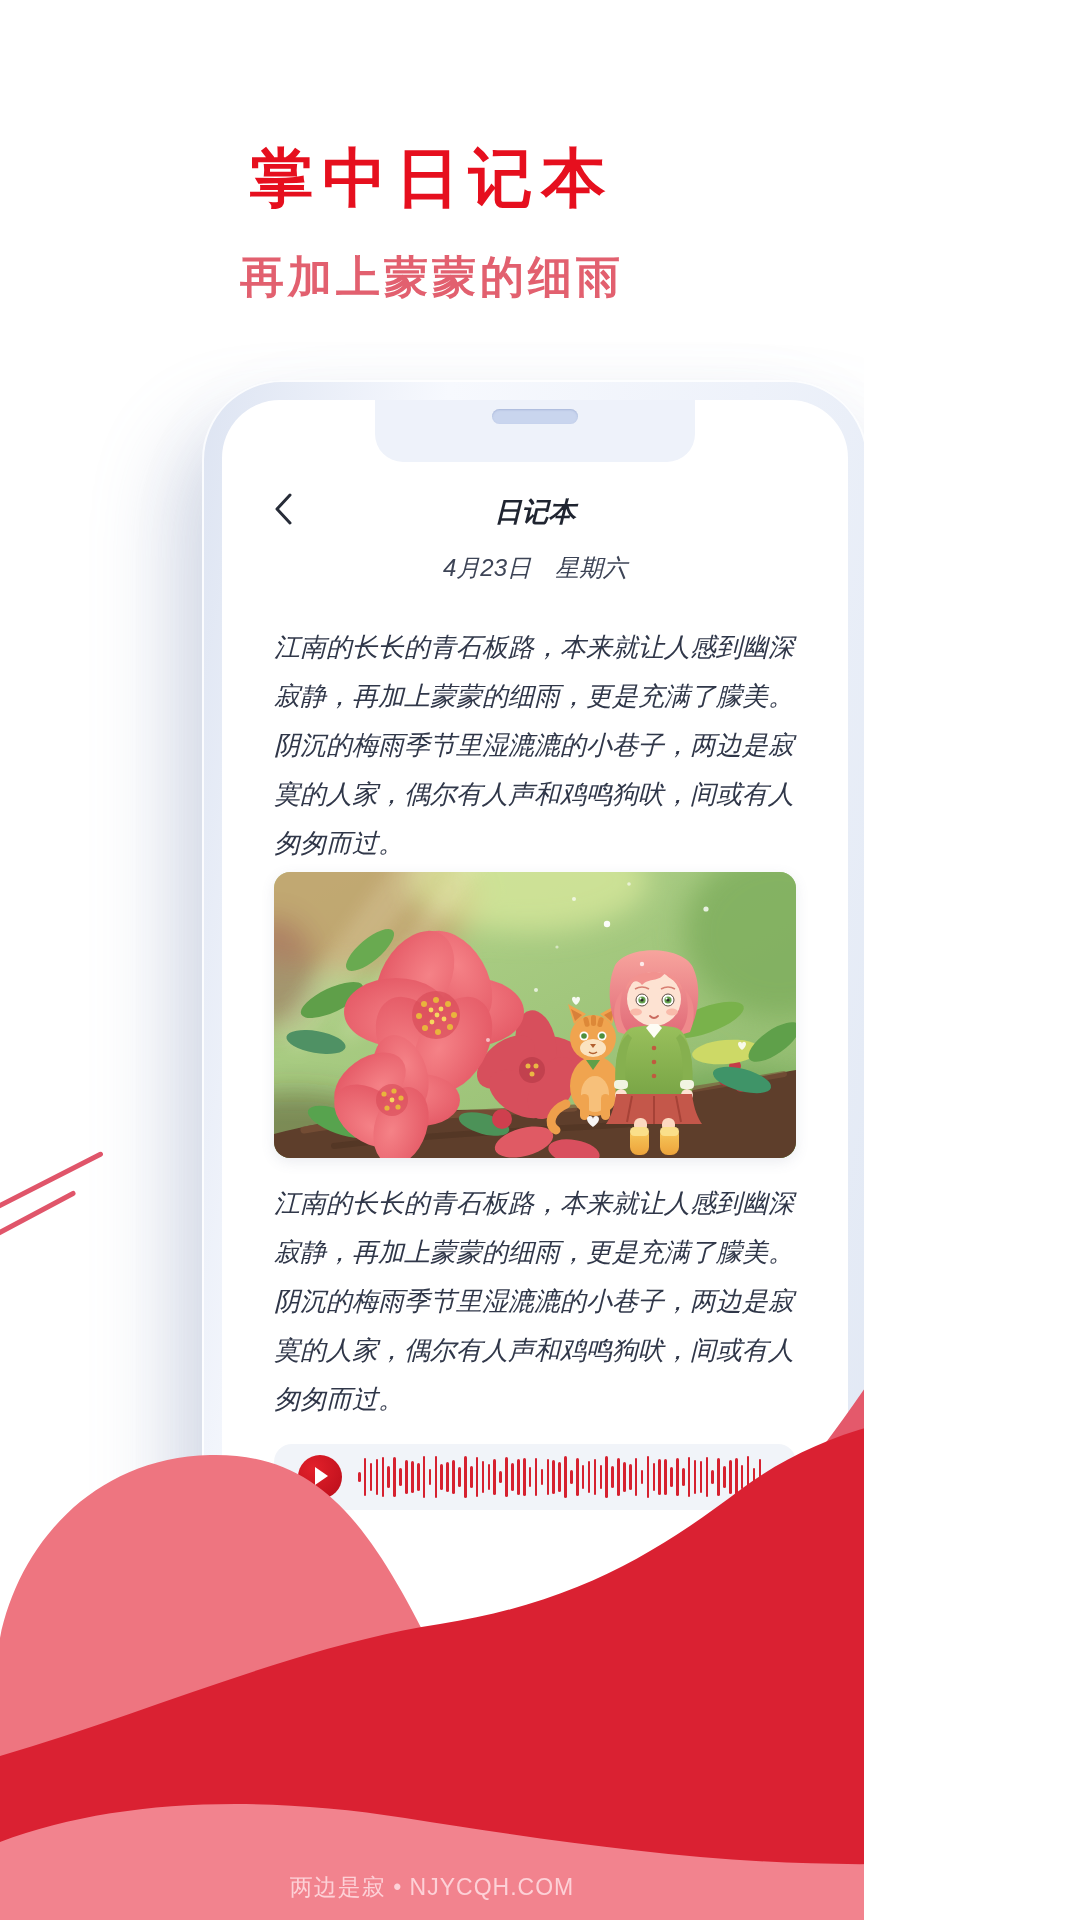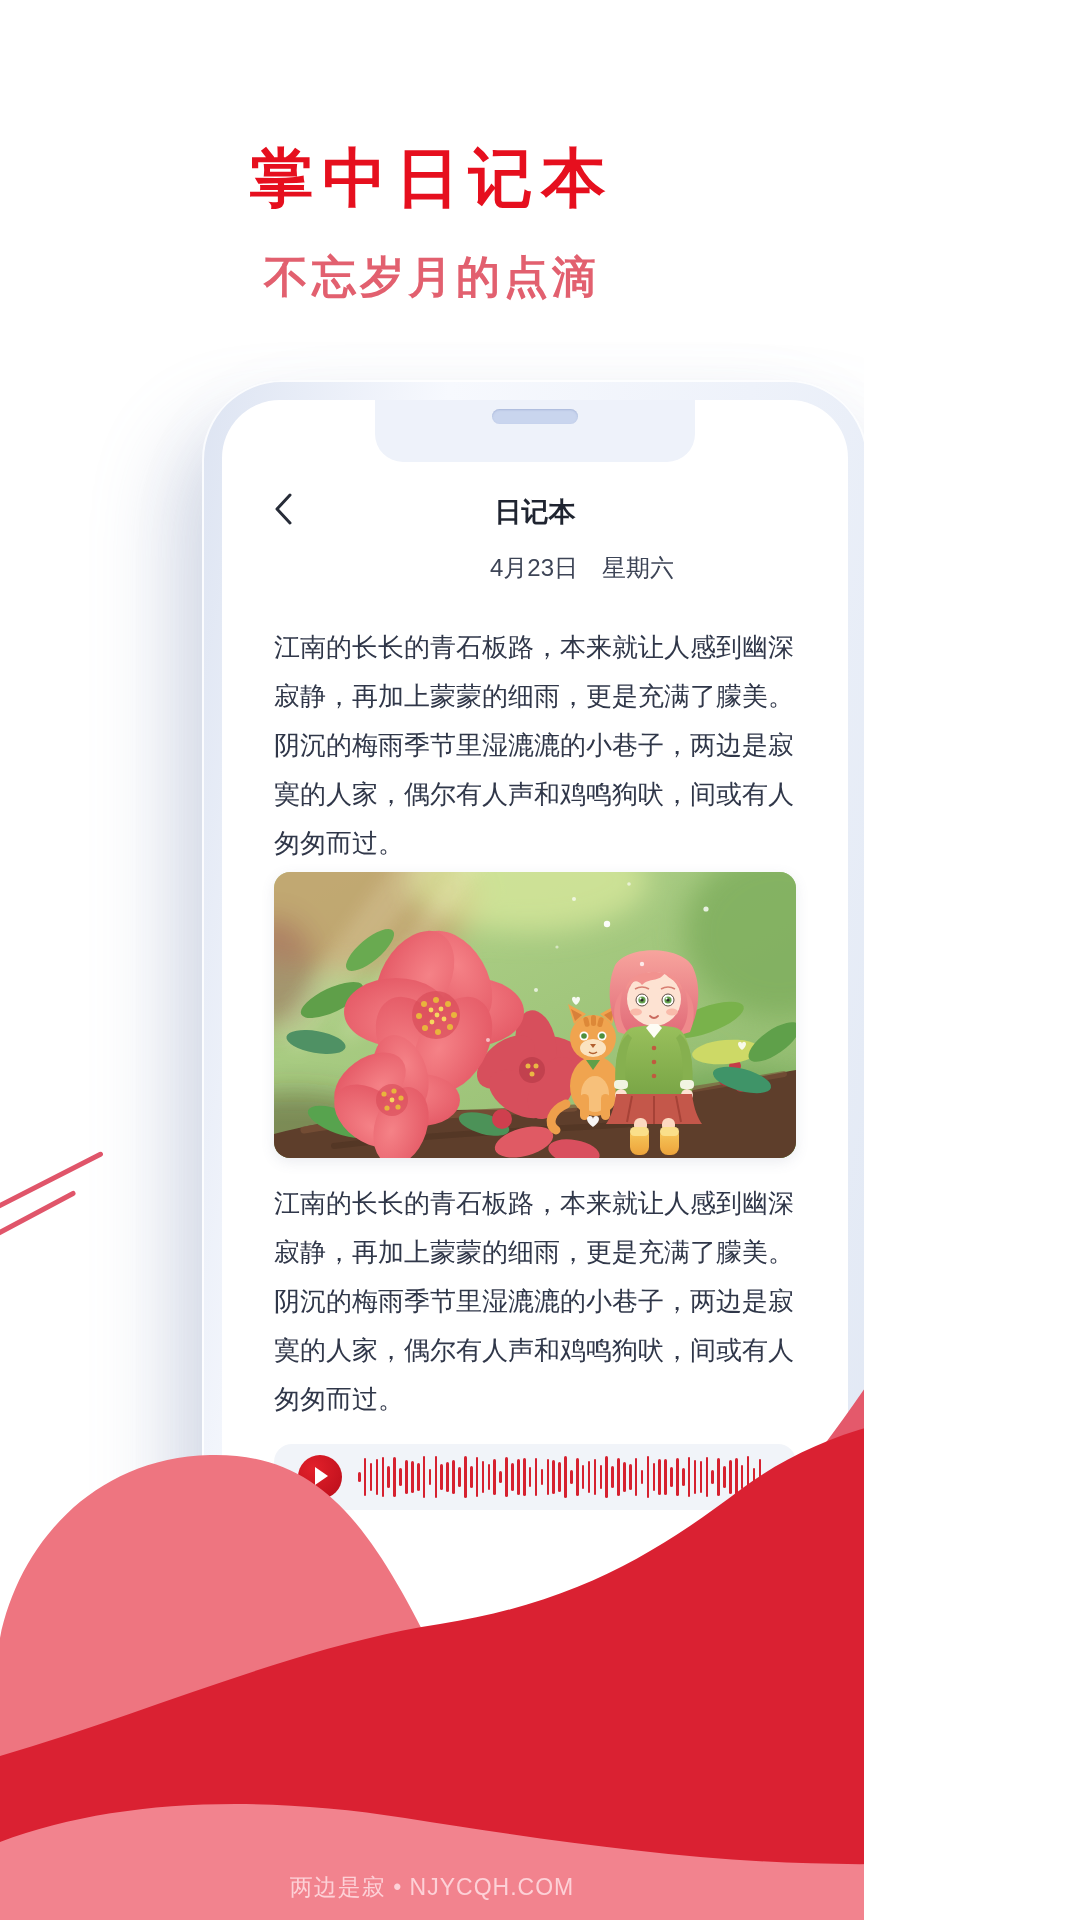--- a/index.html
+++ b/index.html
@@ -17,34 +17,34 @@
   .dline.tr1{left:917px;top:298px;width:194px;transform:rotate(-31.2deg);}
   .dline.tr2{left:888px;top:340px;width:225px;transform:rotate(-30.9deg);}
   .dline.lf1{left:-6px;top:1206px;width:122px;transform:rotate(-27deg);}
   .dline.lf2{left:-6px;top:1233px;width:92px;transform:rotate(-28deg);}
 
   
   .phone{position:absolute;left:202px;top:380px;width:666px;height:1260px;border-radius:80px;
          background:linear-gradient(100deg,#dde4f2 0%,#f7f9fe 28%,#eef2fa 62%,#e1e8f4 100%);
          box-shadow:-30px 45px 80px rgba(126,144,182,.30), 25px 55px 95px rgba(126,144,182,.18),
                     inset 0 0 0 2px rgba(255,255,255,.85);
-         z-index:2;}
+         z-index:2;font-style:italic;}
   .screen{position:absolute;left:20px;top:20px;right:20px;bottom:0;border-radius:58px 58px 0 0;
           background:#ffffff;overflow:hidden;}
   .notch{position:absolute;left:50%;top:0;transform:translateX(-50%);width:320px;height:62px;
          background:#eef2fa;border-radius:0 0 28px 28px;}
   .speaker{position:absolute;left:50%;top:9px;transform:translateX(-50%);width:86px;height:15px;
            border-radius:8px;background:#C9D5EE;box-shadow:inset 0 1px 2px rgba(110,130,180,.35);}
 
   .back-btn{position:absolute;left:40px;top:88px;width:44px;height:44px;background:none;border:none;
             display:flex;align-items:center;justify-content:center;cursor:pointer;padding:0;}
   .nav-title{position:absolute;left:0;top:94px;width:100%;text-align:center;
              font-size:27px;font-weight:600;color:#1F2430;}
   .date-line{position:absolute;left:0;top:152px;width:100%;text-align:center;
-             font-size:24px;color:#3D4456;padding-left:47px;}
+             font-size:24px;color:#3D4456;}
 
   .para{position:absolute;left:52px;width:530px;margin:0;font-size:26px;line-height:49px;
         color:#303749;white-space:pre-line;}
   .para.p1{top:223px;}
   .para.p2{top:779px;}
 
   .illustration{position:absolute;left:52px;top:472px;width:522px;height:286px;border-radius:16px;
                 overflow:hidden;box-shadow:0 4px 14px rgba(90,100,130,.12);}
   .illustration svg{display:block;}
 
@@ -62,21 +62,21 @@
 
   .credit{position:absolute;left:0;top:1872px;width:100%;text-align:center;z-index:4;
           font-size:23px;letter-spacing:1px;color:rgba(255,226,231,.82);}
 </style>
 </head>
 <body>
 
 <div class="canvas">
 
   <div class="app-title">掌中日记本</div>
-  <div class="tagline">不忘岁月的点滴</div>
+  <div class="tagline">再加上蒙蒙的细雨</div>
 
   <div class="dline tr1"></div>
   <div class="dline tr2"></div>
   <div class="dline lf1"></div>
   <div class="dline lf2"></div>
 
   <div class="phone">
     <div class="screen">
       <div class="notch">
         <div class="speaker"></div>

